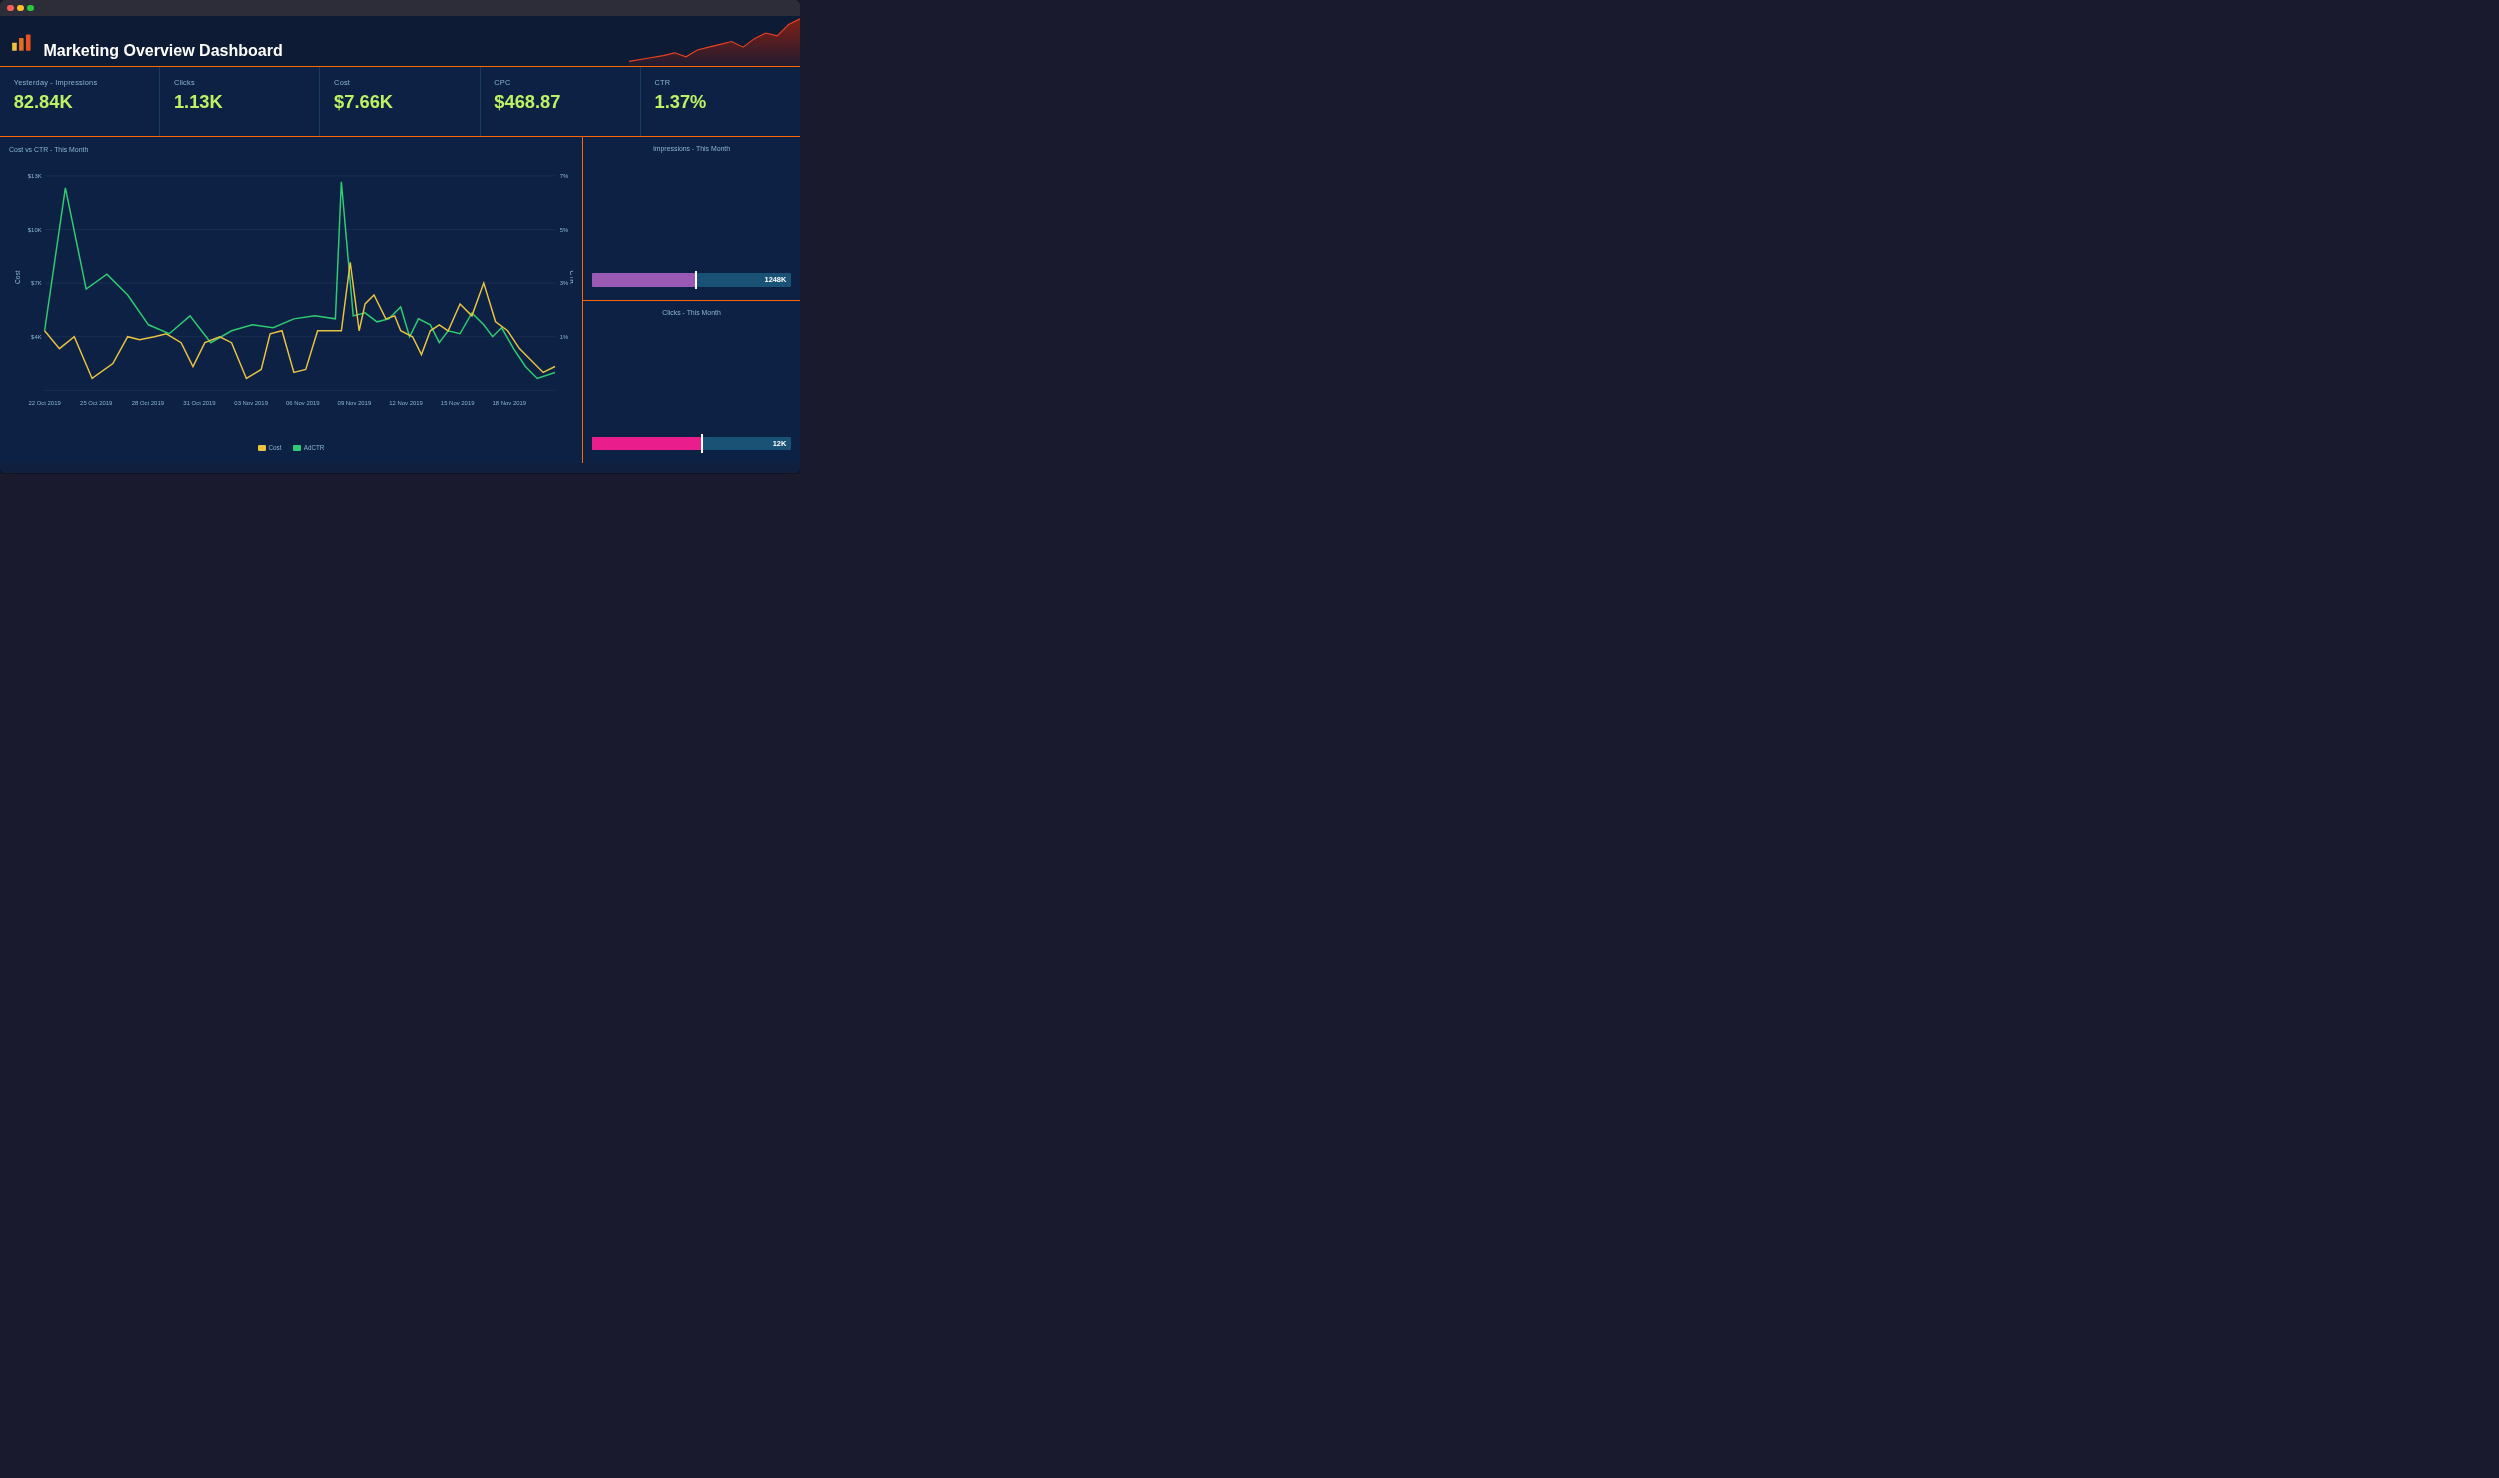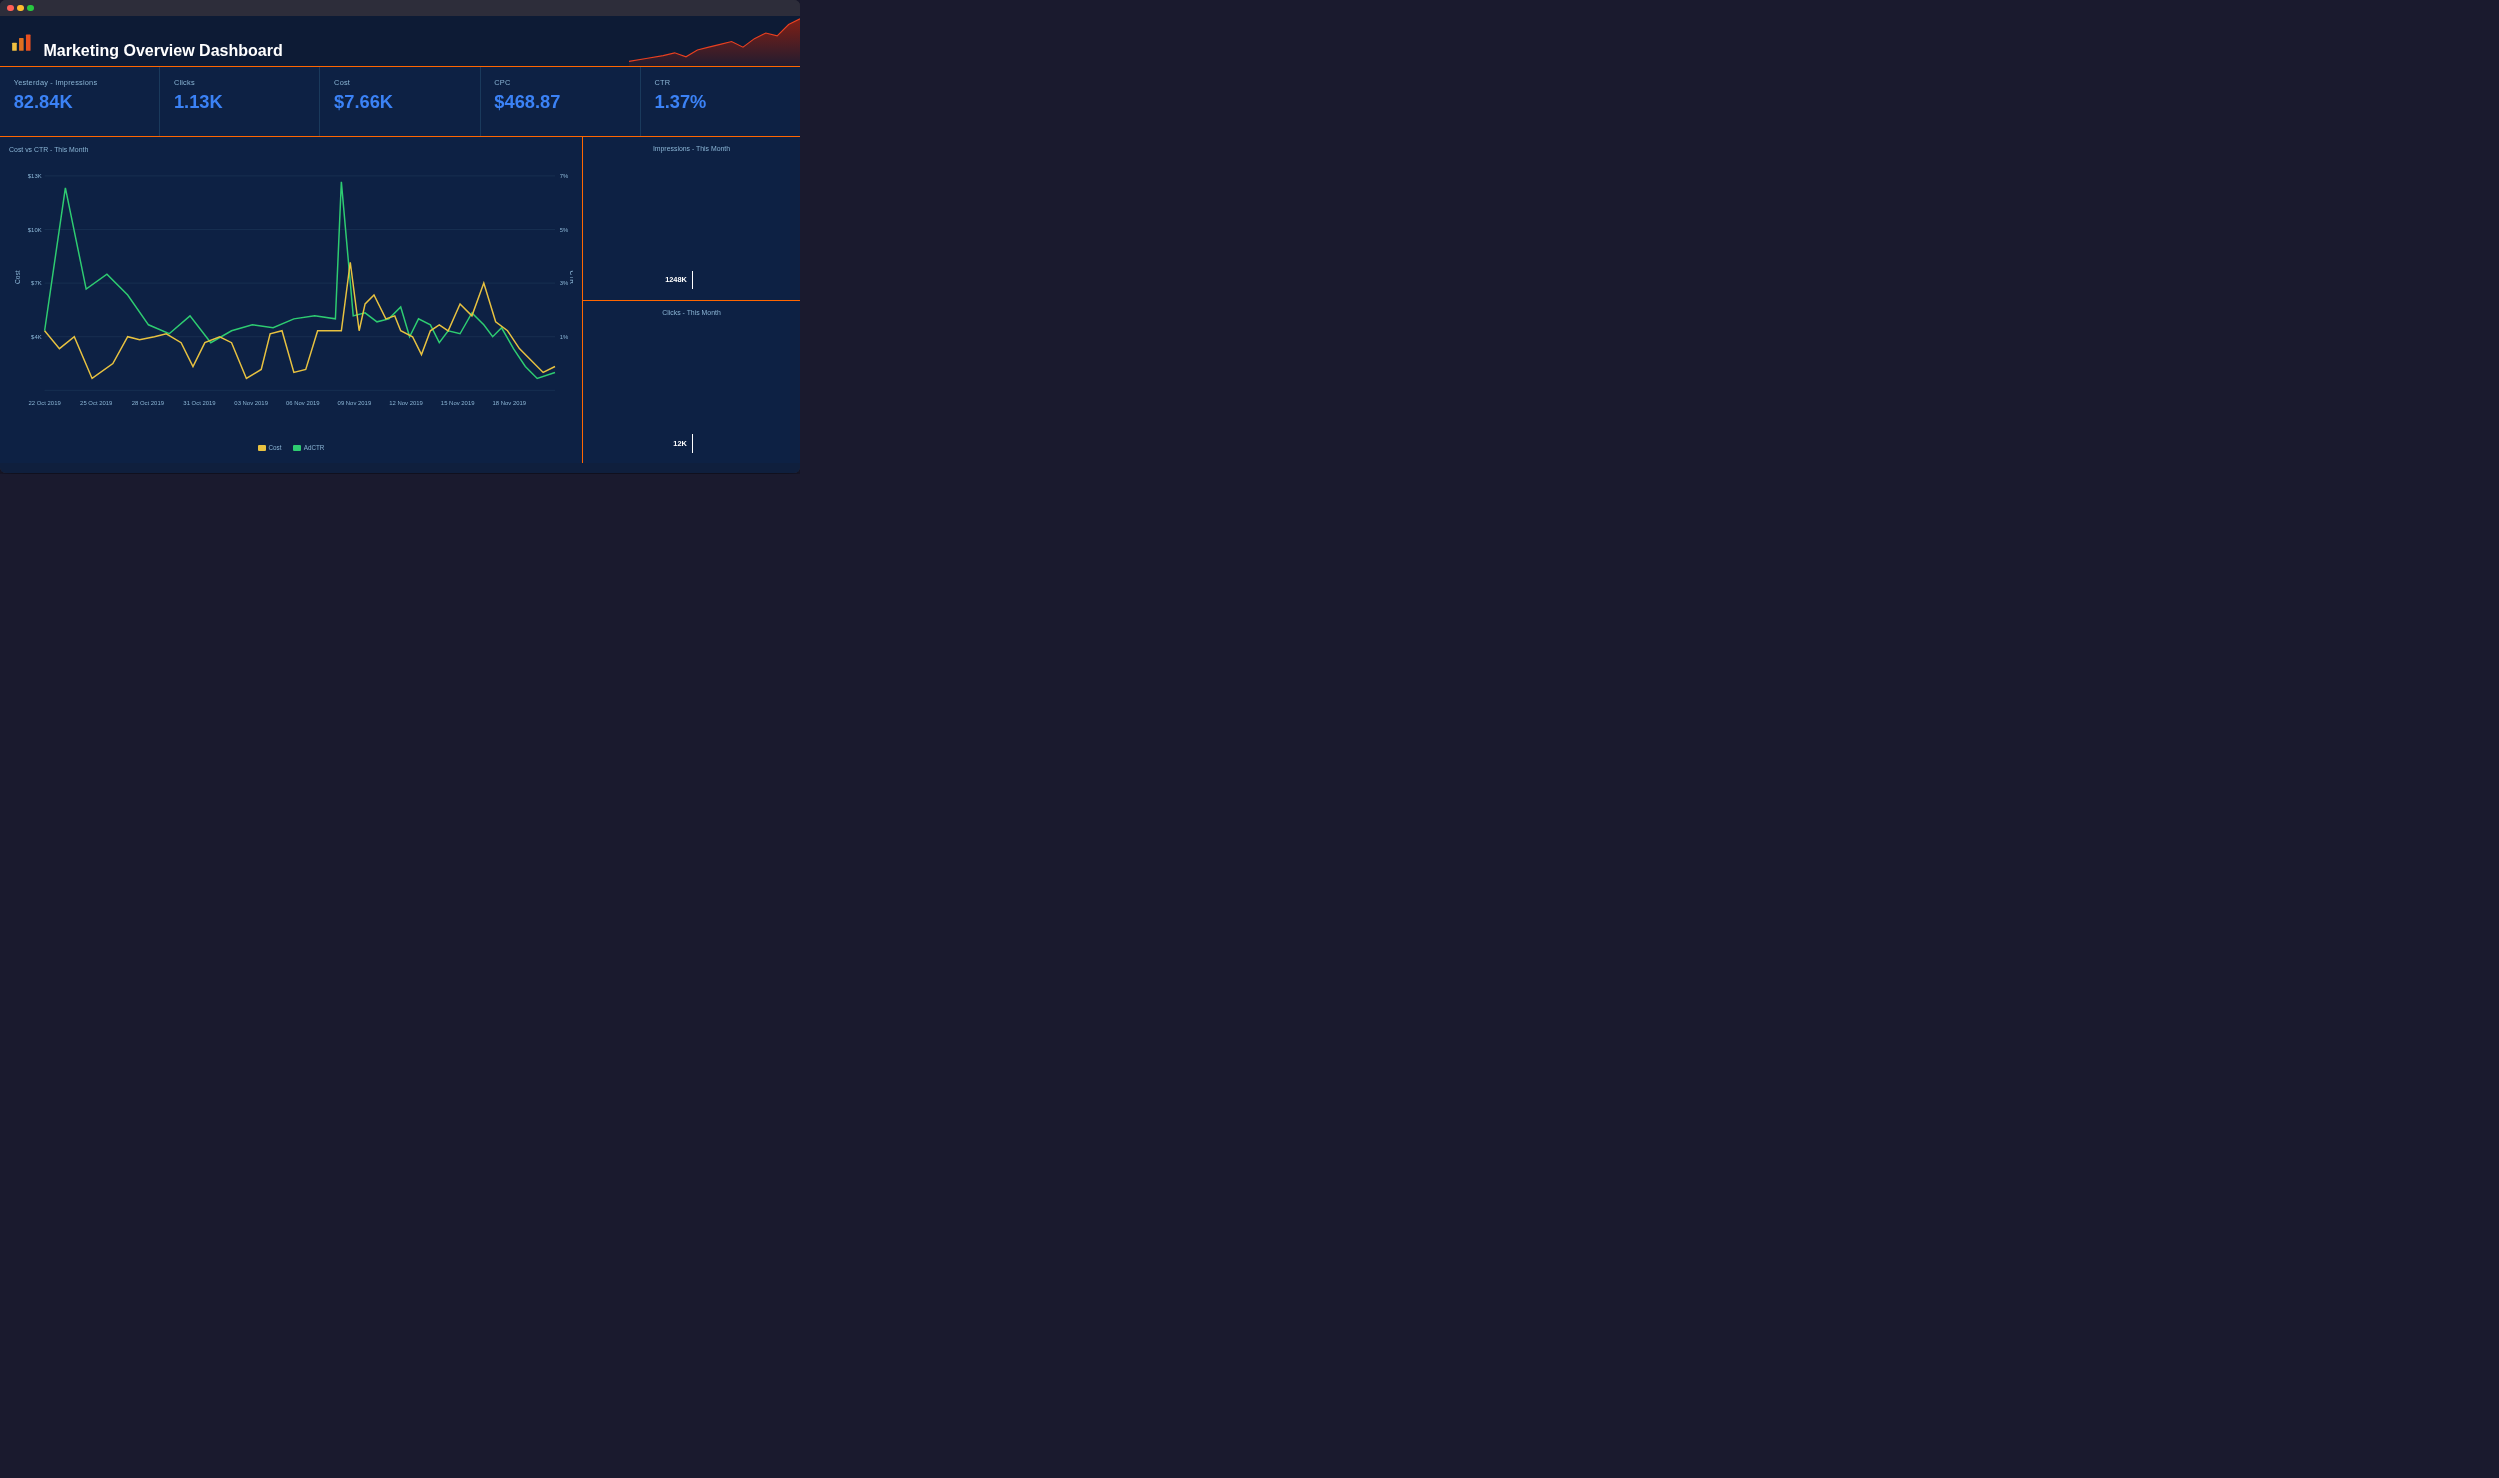--- a/index.html
+++ b/index.html
@@ -90,21 +90,21 @@
     .kpi-label {
       font-size: 7.4px;
       color: #8ab4d4;
       margin-bottom: 4px;
       letter-spacing: 0.2px;
     }
 
     .kpi-value {
       font-size: 18.3px;
       font-weight: 700;
-      color: #3b82f6;
+      color: #bef264;
     }
 
     
     .main-content {
       display: flex;
       height: 326px;
     }
 
     
     .chart-panel {
@@ -136,21 +136,20 @@
     }
 
     .metric-card {
       flex: 1;
       background: #0d2144;
       border-bottom: 1.1px solid #ff6600;
       padding: 8px 9.1px;
       display: flex;
       flex-direction: column;
       justify-content: space-between;
-      align-items: center;
     }
     .metric-card:last-child { border-bottom: none; }
 
     .metric-title {
       font-size: 6.9px;
       color: #8ab4d4;
       text-align: center;
       margin-bottom: 5.7px;
     }
 

